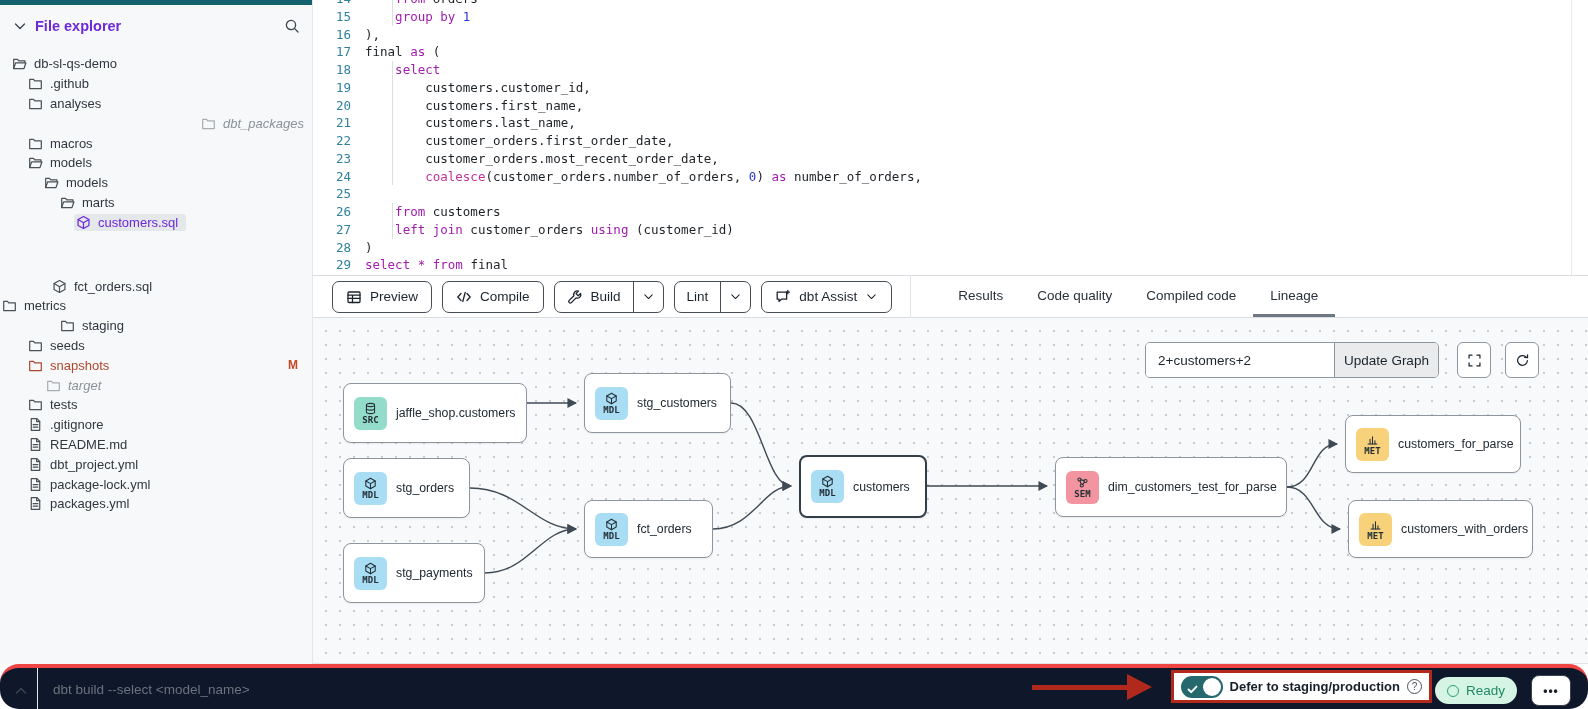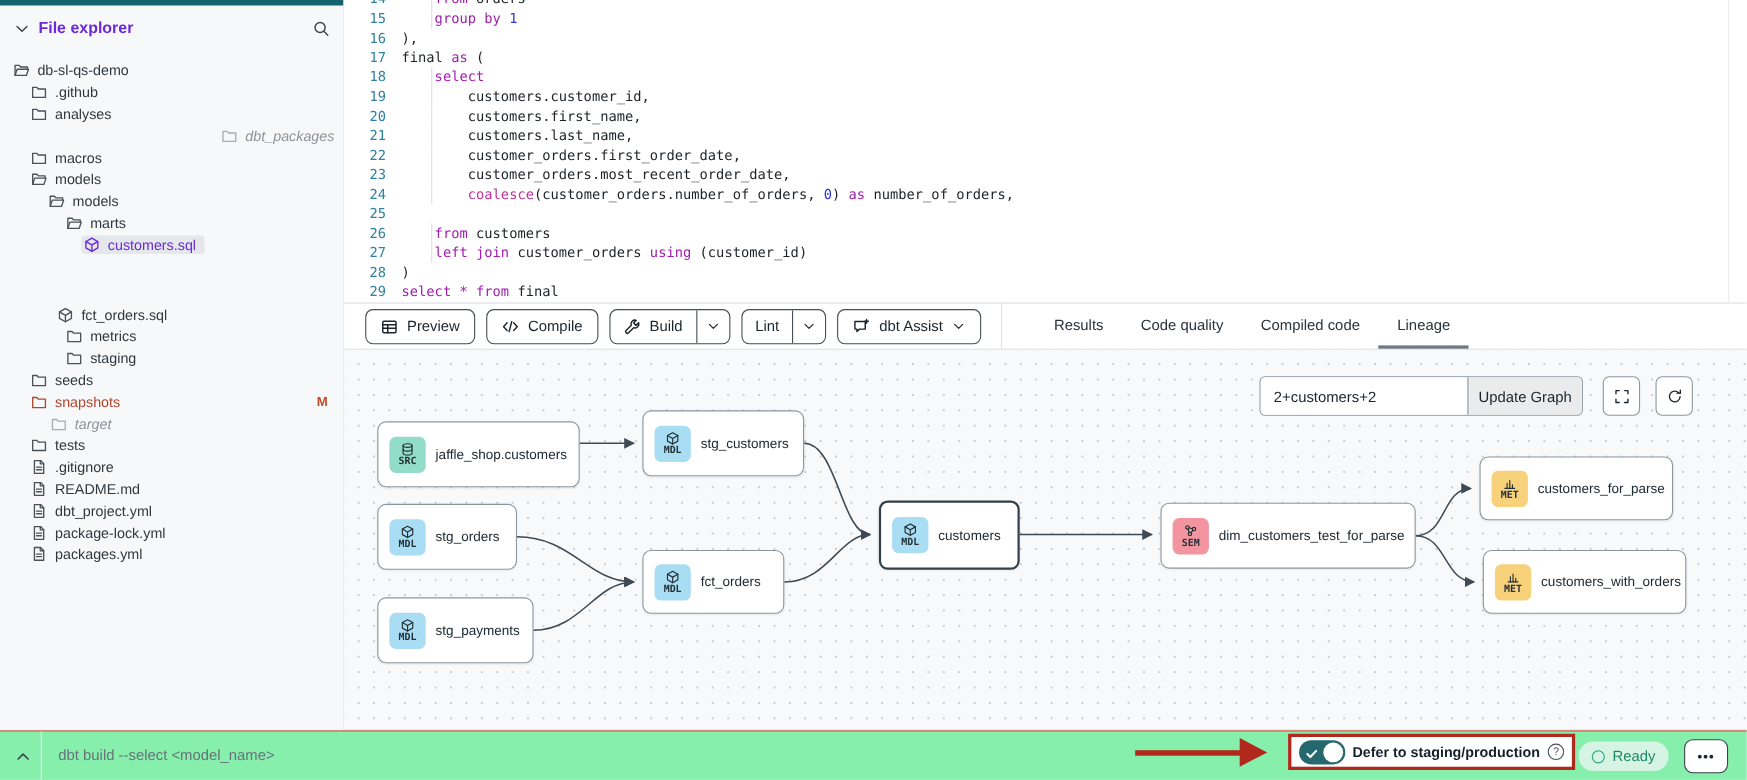--- a/index.html
+++ b/index.html
@@ -78,22 +78,22 @@
   .lin-input { width:188px; border:none; outline:none; padding:0 12px; font-size:13.5px; color:#1b242c;
     font-family:inherit; background:#fff; }
   .lin-update { width:104px; border:none; border-left:1px solid #8f979e; background:#e9ebed; font-size:13.5px;
     color:#1b242c; font-family:inherit; cursor:pointer; }
   .lin-icon-btn { width:34px; height:36px; background:#fff; border:1px solid #8f979e; border-radius:6px;
     display:flex; align-items:center; justify-content:center; color:#1b242c; cursor:pointer; }
   .lin-icon-btn .ic { width:15px; height:15px; }
   .gap18 { width:18px; } .gap14 { width:14px; }
 
   
-  .statusbar { position:absolute; left:0; bottom:0; width:100%; height:45px; background:#86efac;
-    border-top:1px solid #ef4444; }
+  .statusbar { position:absolute; left:0; bottom:0; width:100%; height:45px; background:#0f172a;
+    border-top:4px solid #ef4444;border-radius:19px; }
   .sb-collapse { position:absolute; left:10px; top:12px; width:22px; height:22px; border:none; background:none;
     color:#3c444b; cursor:pointer; padding:3px; }
   .sb-collapse svg { width:100%; height:100%; stroke:currentColor; fill:none; stroke-width:1.5; stroke-linecap:round; stroke-linejoin:round; }
   .sb-divider { position:absolute; left:37px; top:0; bottom:0; width:1px; background:#e6e9ec; }
   .sb-cmd { position:absolute; left:53px; top:14px; font-size:13.5px; color:#6a737c; cursor:text; }
   .annot-shaft { position:absolute; left:1032px; top:17px; width:97px; height:5px; background:#b1281c; }
   .annot-head { position:absolute; left:1127px; top:6px; width:0; height:0;
     border-top:13px solid transparent; border-bottom:13px solid transparent; border-left:25px solid #b1281c; }
   .defer-box { position:absolute; right:156px; top:2px; height:33px; border:3px solid #b1281c; background:#fff;
     display:flex; align-items:center; gap:7px; padding:0 7px; }
@@ -231,21 +231,21 @@
           <span class="tree-inner">
             <span class="tree-icon">
               <svg viewBox="0 0 16 16">
                 <path d="M8 1.6 13.8 4.9v6.2L8 14.4 2.2 11.1V4.9z"></path>
                 <path d="M2.2 4.9 8 8.2l5.8-3.3M8 8.2v6.2"></path>
               </svg>
             </span>
             <span class="tree-label">fct_orders.sql</span>
           </span>
         </div>
-        <div class="tree-row" style="padding-left: 58px;">
+        <div class="tree-row" style="">
           <span class="tree-inner">
             <span class="tree-icon">
               <svg viewBox="0 0 16 16">
                 <path d="M1.8 3.6h4.1l1.3 1.6h7v8.2H1.8z"></path>
               </svg>
             </span>
             <span class="tree-label">metrics</span>
           </span>
         </div>
         <div class="tree-row" style="padding-left: 58px;">

